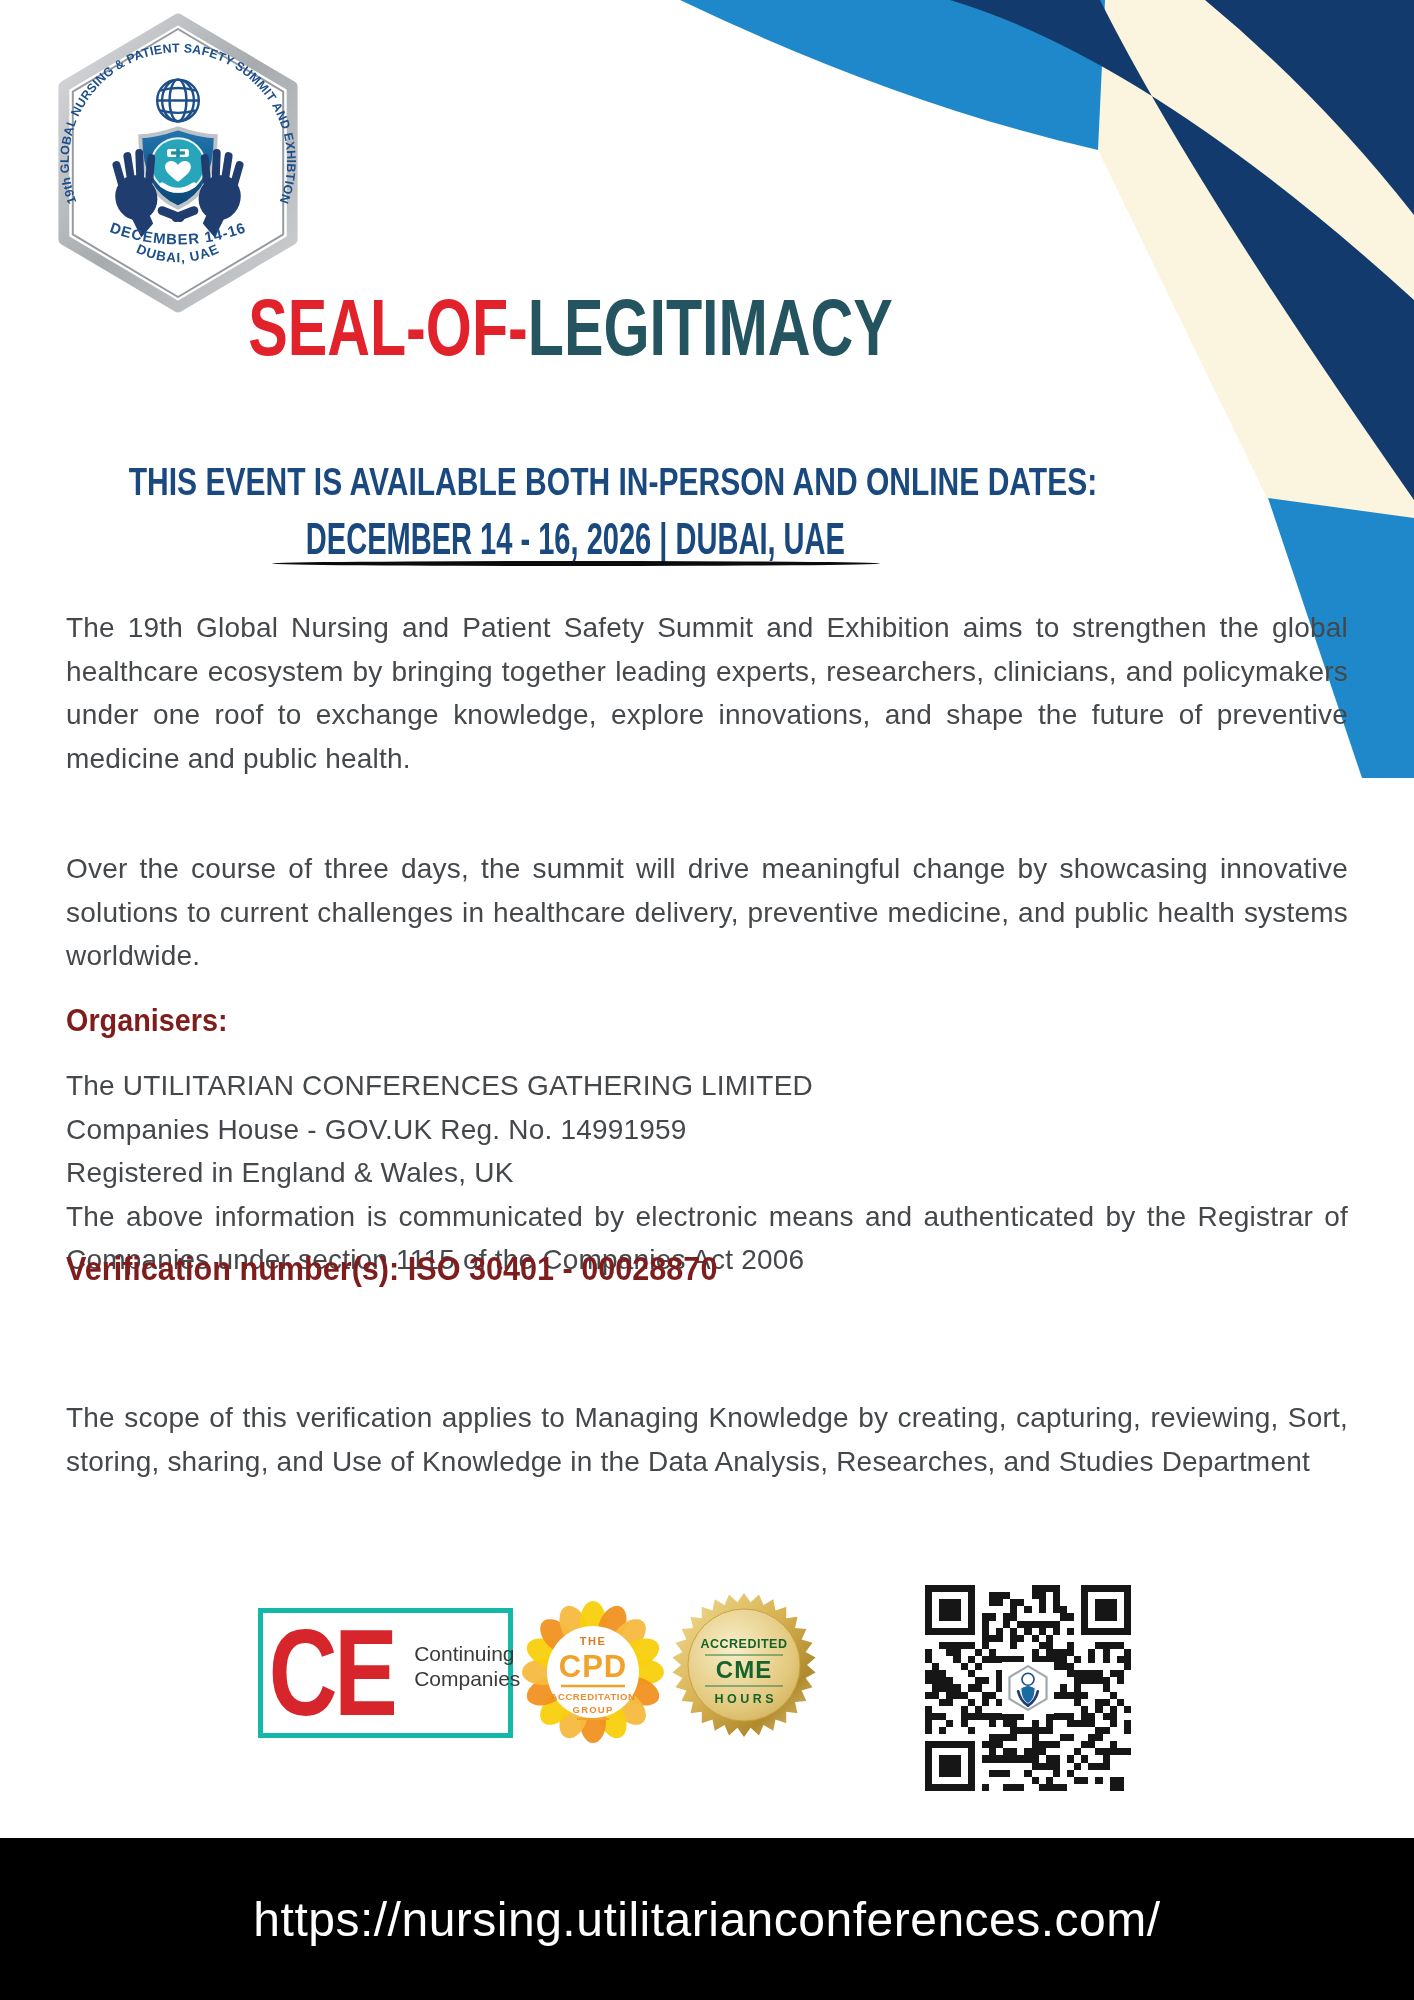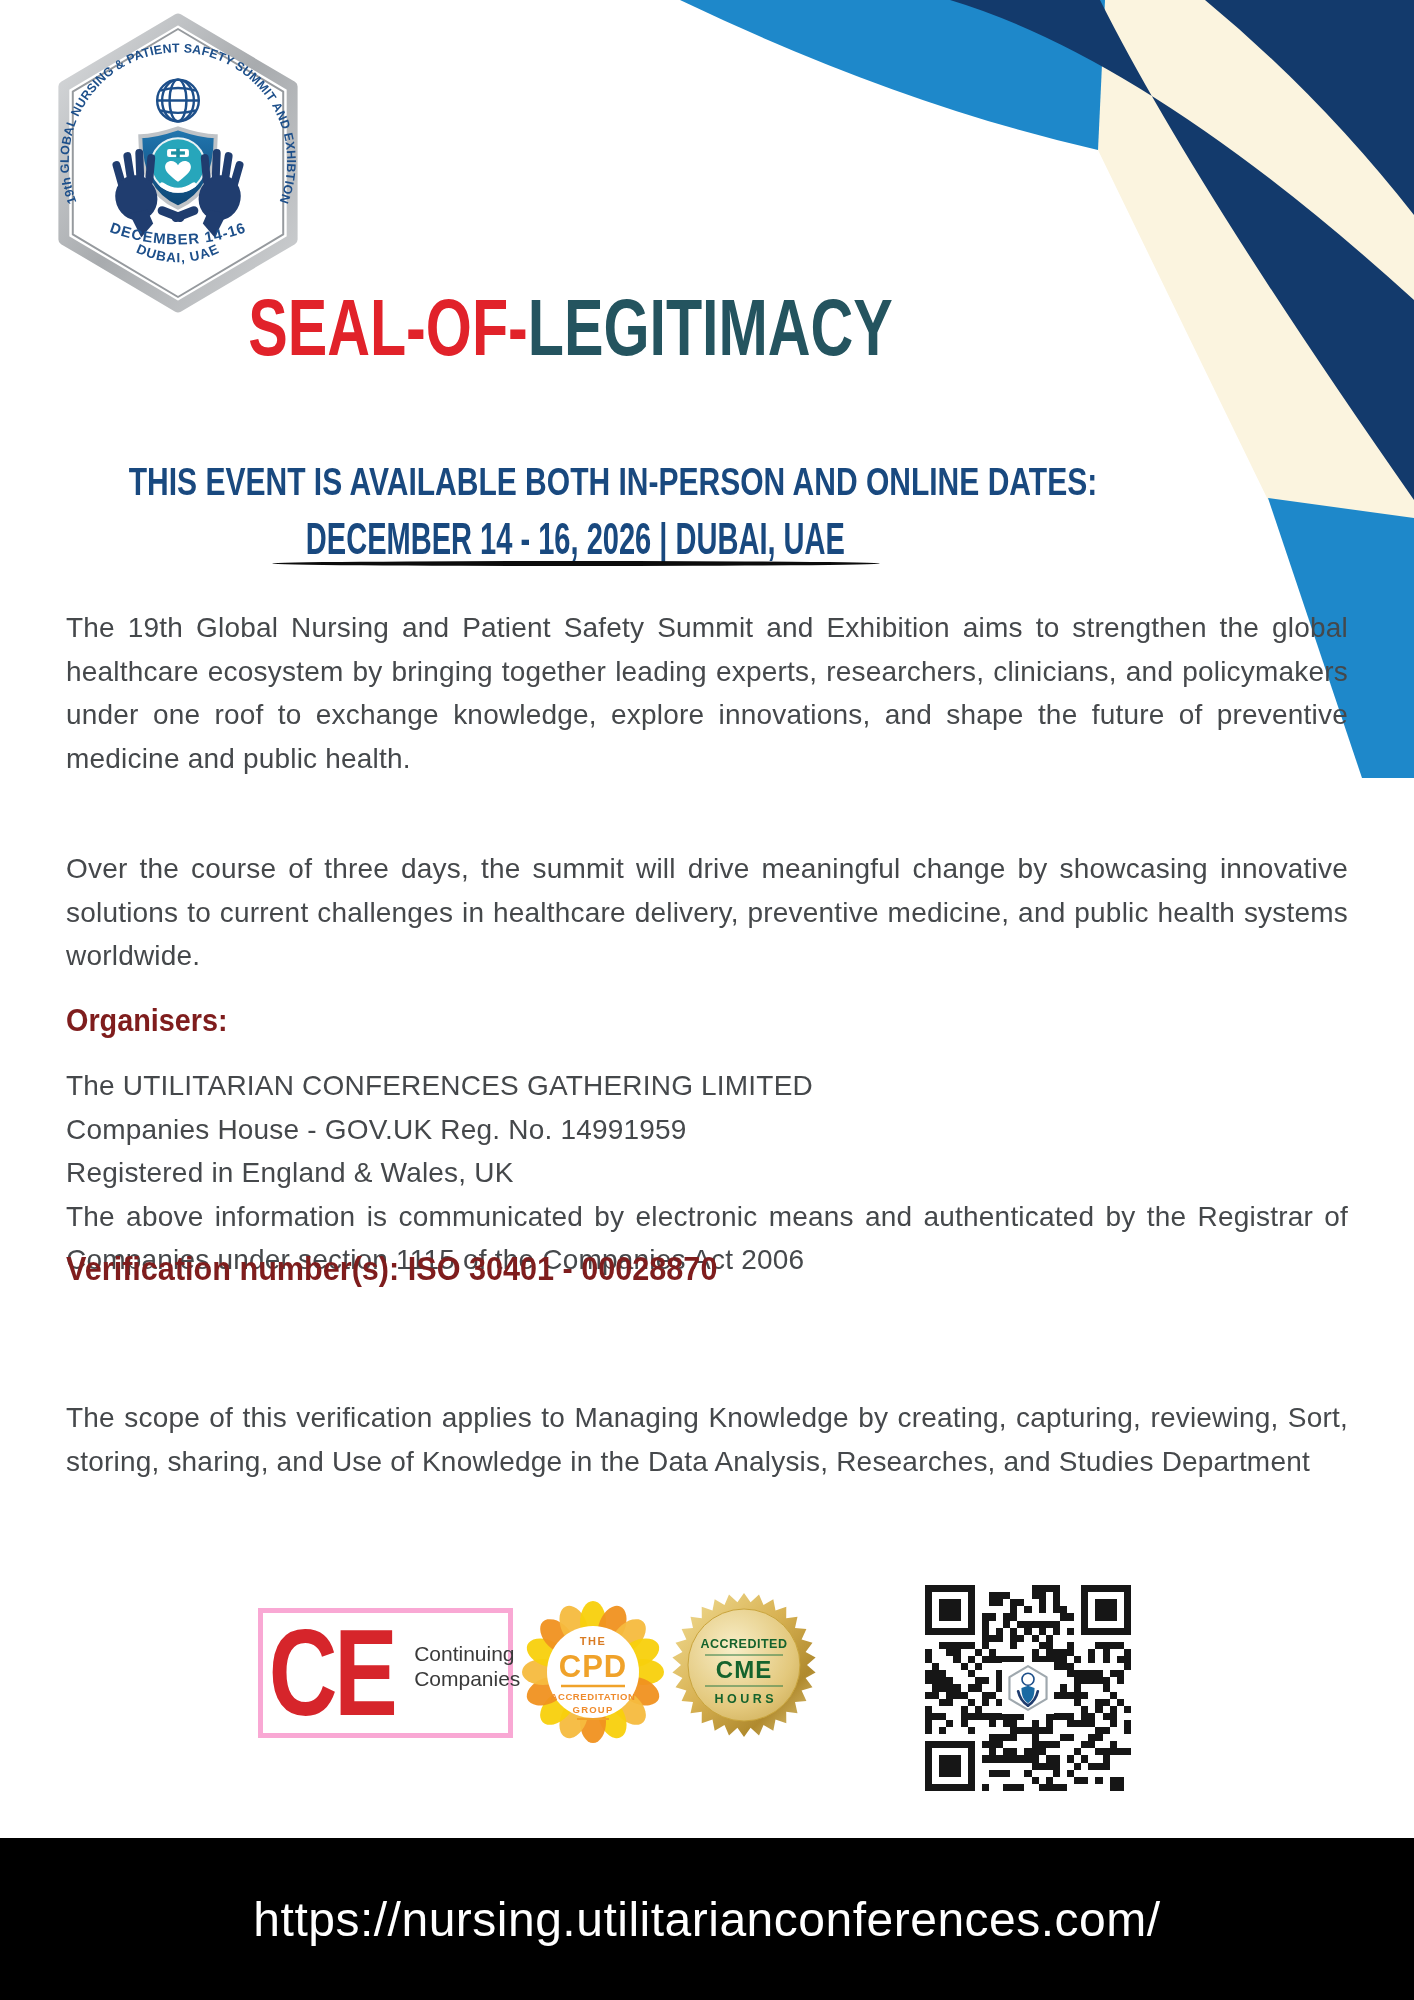--- a/index.html
+++ b/index.html
@@ -36,21 +36,21 @@
   .p1{top:606px;}
   .p2{top:847px;}
   .section-heading{left:66px;font-size:32px;font-weight:bold;color:#7f1d1d;line-height:40px;}
   .org-head{top:1000px;}
   .org-head .squeeze, .verif-head .squeeze{display:inline-block;transform:scaleX(.9);transform-origin:left center;white-space:nowrap;}
   .org-lines{top:1064px;text-align:justify;}
   .verif-head{top:1248px;font-size:34px;}
   .scope{top:1396px;}
 
   
-  .ce-box{left:258px;top:1608px;width:245px;height:120px;border:5px solid #f9a8d4;
+  .ce-box{left:258px;top:1608px;width:245px;height:120px;border:5px solid #14b8a6;
           background:#fff;display:flex;align-items:center;justify-content:center;}
   .ce-abbr{font-size:122px;font-weight:bold;color:#d6252b;line-height:100px;
            display:inline-block;transform:scaleX(.78);transform-origin:center;letter-spacing:-4px;}
   .ce-text{font-size:21px;color:#3a3a3a;line-height:25px;margin-left:2px;margin-top:-14px;}
   .credits-caption{top:1758px;left:188px;width:694px;text-align:center;font-size:36px;
                    font-weight:bold;color:#151515;letter-spacing:1.5px;line-height:44px;}
 
   
   .qr{left:918px;top:1578px;background:#fff;}
   .qr-logo{left:1002px;top:1662px;width:52px;height:52px;background:#fff;

